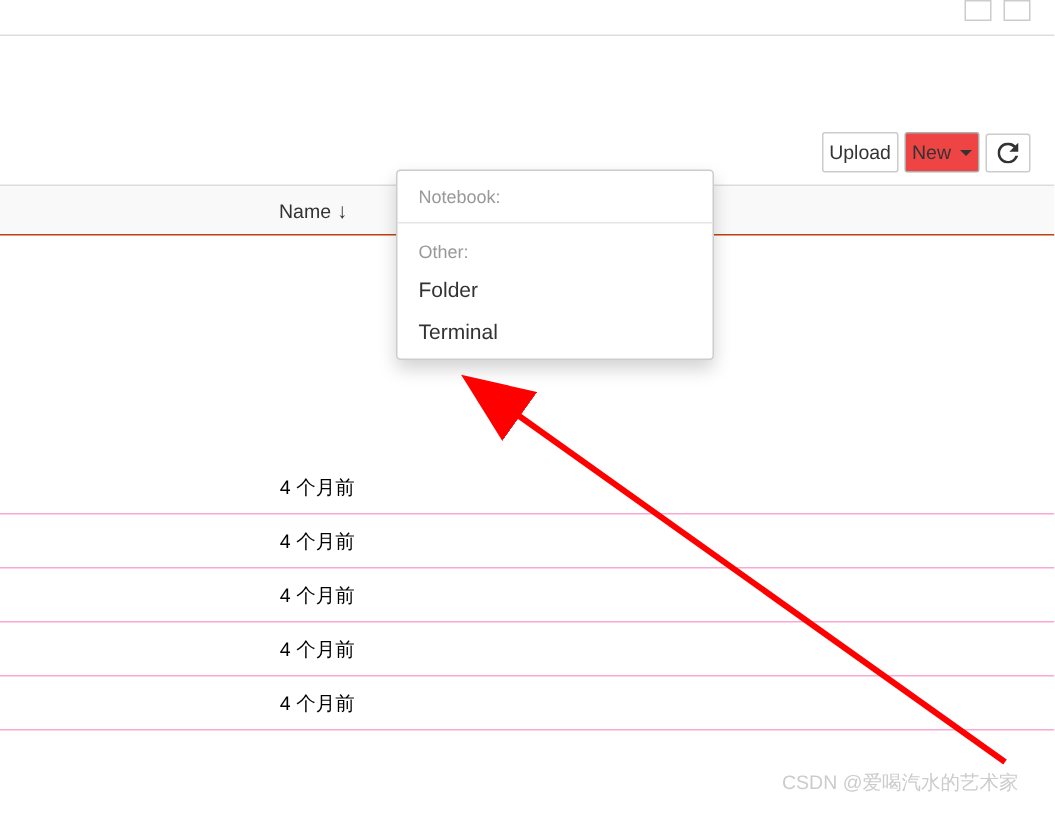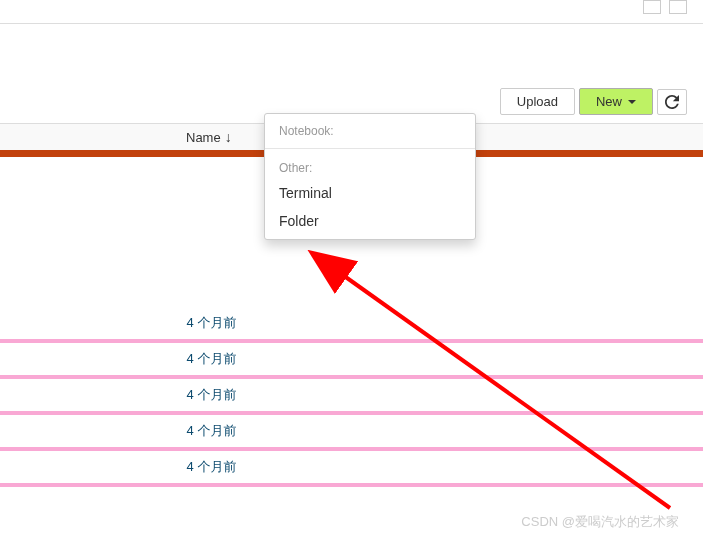--- a/index.html
+++ b/index.html
@@ -2,36 +2,36 @@
 <html><head>
   <meta charset="utf-8">
   <style>
     * { box-sizing: border-box; margin: 0; padding: 0; }
     body { font-family: "Helvetica Neue", Helvetica, Arial, sans-serif; font-size: 13px; color: #333; background: #fff; width: 703px; height: 547px; overflow: hidden; position: relative; }
     
     .top-bar { height: 24px; border-bottom: 1px solid #ddd; padding: 0 16px; display: flex; justify-content: flex-end; align-items: flex-start; gap: 8px; }
     .top-btn { border: 1px solid #ccc; background: #fff; padding: 2px 8px; font-size: 12px; height: 14px; }
     
     .toolbar { display: flex; justify-content: flex-end; align-items: center; padding: 8px 16px 8px 8px; margin-top: 56px; gap: 4px; }
-    .btn { border: 1px solid #ccc; background: #fff; padding: 5px 16px; font-size: 13px; cursor: pointer; color: #333; border-radius: 2px; display: inline-flex; align-items: center; gap: 4px; }
-    .btn-new { background: #bef264; border-color: #adadad; }
+    .btn { border: 1px solid #ccc; background: #fff; padding: 5px 4px; font-size: 13px; cursor: pointer; color: #333; border-radius: 2px; display: inline-flex; align-items: center; gap: 4px; }
+    .btn-new { background: #ef4444; border-color: #adadad; }
     .btn-refresh { padding: 5px 7px; }
     .caret { display: inline-block; width: 0; height: 0; border-left: 4px solid transparent; border-right: 4px solid transparent; border-top: 4px solid #333; margin-left: 2px; }
     
-    .header-row { display: flex; align-items: center; padding: 4px 16px; border-top: 1px solid #ddd; border-bottom: 7px solid #c2410c; background: #f9f9f9; height: 34px; }
+    .header-row { display: flex; align-items: center; padding: 4px 16px; border-top: 1px solid #ddd; border-bottom: 1px solid #c2410c; background: #f9f9f9; height: 34px; }
     .name-col { margin-left: 170px; display: flex; align-items: center; gap: 4px; font-size: 13px; }
     .sort-arrow { font-size: 14px; }
     
     .dropdown { position: absolute; top: 113px; left: 264px; width: 212px; background: #fff; border: 1px solid #ccc; border-radius: 3px; box-shadow: 0 6px 12px rgba(0,0,0,0.175); z-index: 100; padding: 4px 0; }
     .dropdown-header { font-size: 12px; color: #999; padding: 6px 14px 4px; }
     .dropdown-item { padding: 6px 14px; font-size: 14px; color: #333; cursor: pointer; }
     .dropdown-divider { height: 1px; background: #e5e5e5; margin: 6px 0; }
     
     .file-list { margin-top: 150px; }
-    .file-row { border-bottom: 4px solid #f9a8d4; height: 36px; display: flex; align-items: center; justify-content: center; padding-right: 280px; font-size: 13px; color: #0c4a6e; }
+    .file-row { border-bottom: 1px solid #f9a8d4; height: 36px; display: flex; align-items: center; justify-content: center; padding-right: 280px; font-size: 13px; color: #000000; }
     
     .arrow-svg { position: absolute; top: 158px; left: 300px; width: 390px; height: 370px; z-index: 200; pointer-events: none; }
     
     .watermark { position: absolute; bottom: 16px; right: 24px; color: #ccc; font-size: 13px; z-index: 50; }
   </style>
 </head>
 <body>
 
 <div class="top-bar">
   <div class="top-btn"></div>
@@ -55,22 +55,22 @@
   <div class="name-col">
     <span>Name</span>
     <span class="sort-arrow">↓</span>
   </div>
 </div>
 
 <div class="dropdown">
   <div class="dropdown-header">Notebook:</div>
   <div class="dropdown-divider"></div>
   <div class="dropdown-header">Other:</div>
+  <div class="dropdown-item">Folder</div>
   <div class="dropdown-item">Terminal</div>
-  <div class="dropdown-item">Folder</div>
 </div>
 
 <div class="file-list">
   <div class="file-row">
       <span>4 个月前</span>
     </div>
   <div class="file-row">
       <span>4 个月前</span>
     </div>
   <div class="file-row">

